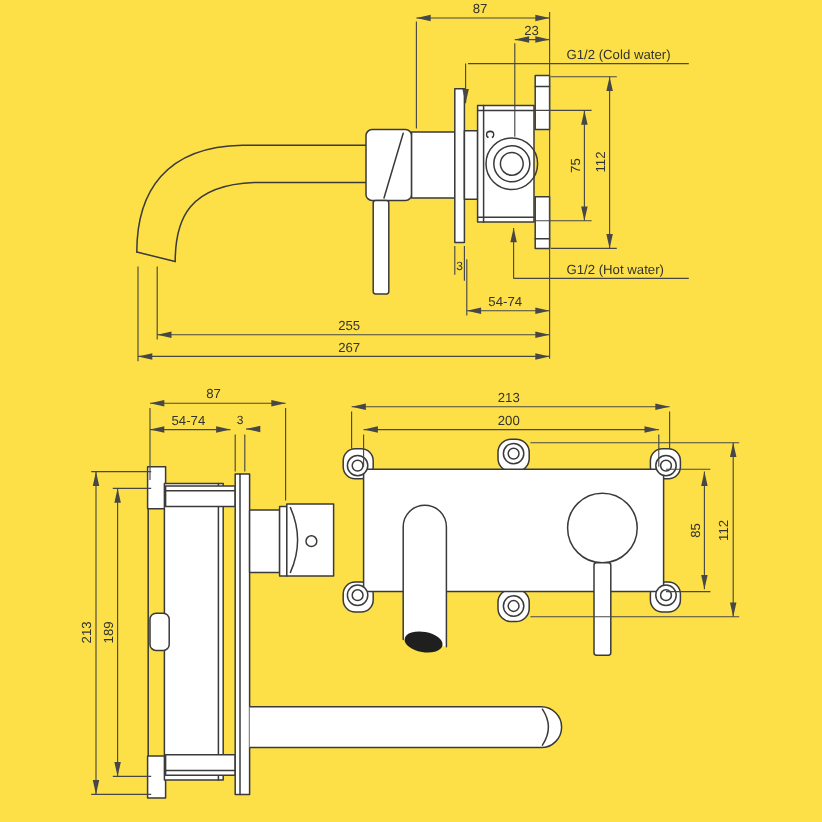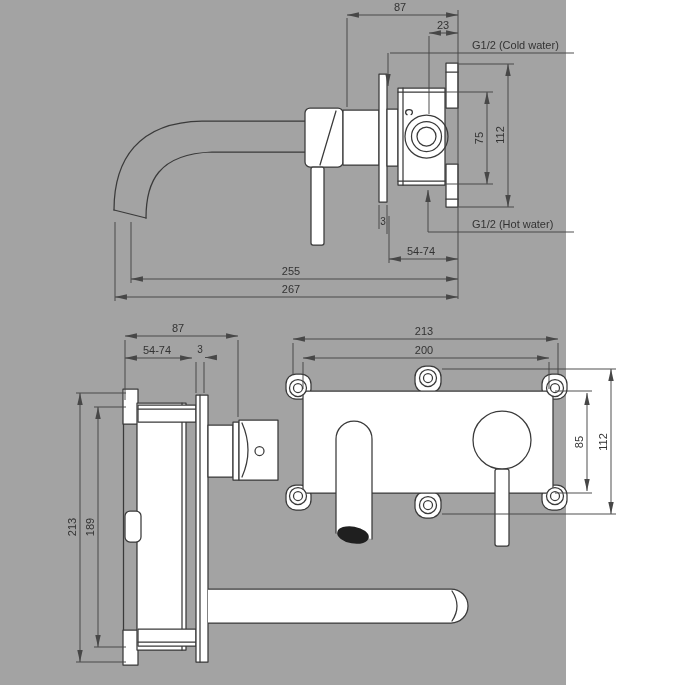--- a/index.html
+++ b/index.html
@@ -1,16 +1,16 @@
 <!DOCTYPE html>
 <html><head>
 <meta charset="utf-8">
 <style>
   html,body{margin:0;padding:0;background:#ffffff;}
-  .stage{width:566px;height:685px;background:#a3a3a3;position:relative;font-family:"Liberation Sans",sans-serif;}
+  .stage{width:685px;height:685px;background:#fde047;position:relative;font-family:"Liberation Sans",sans-serif;}
   svg text{font-family:"Liberation Sans",sans-serif;font-size:11px;fill:#333333;}
   svg text.small{font-size:10px;}
   svg text.mark{font-size:10px;font-weight:bold;}
   .obj{fill:none;stroke:#3a3a3a;stroke-width:1.25;stroke-linejoin:round;stroke-linecap:round;}
   .objw{fill:#ffffff;stroke:#3a3a3a;stroke-width:1.25;stroke-linejoin:round;}
   .mask{fill:#ffffff;stroke:none;}
   .dim{fill:none;stroke:#474747;stroke-width:0.95;}
   .dark{fill:#1f1f1f;stroke:none;}
 </style>
 </head>

